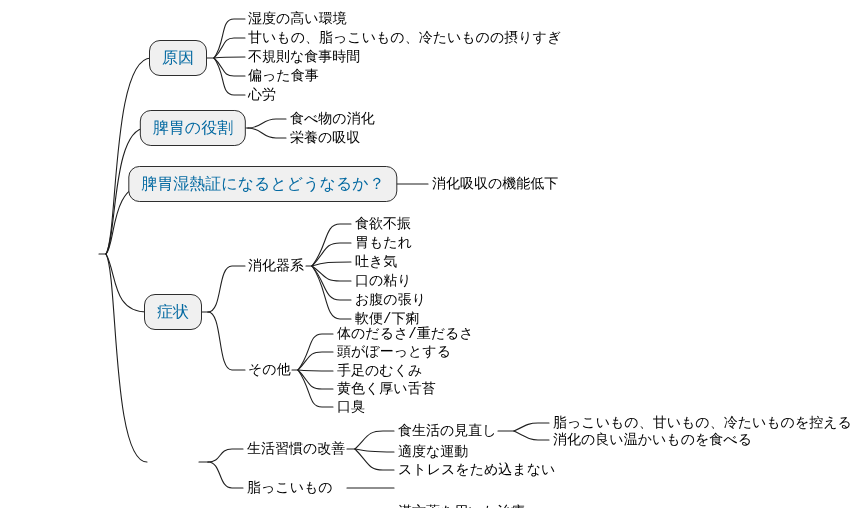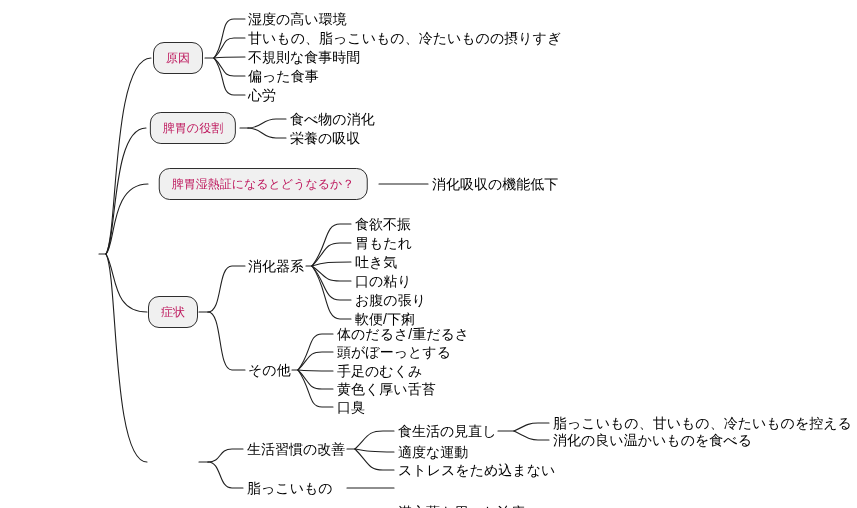--- a/index.html
+++ b/index.html
@@ -12,33 +12,34 @@
   }
   #edges{position:absolute;left:0;top:0;width:857px;height:508px;}
   #edges path{fill:none;stroke:#1f1f1f;stroke-width:1.1;stroke-linecap:round;}
   .bn{
     position:absolute;
     transform:translate(-50%,-50%);
     background:#f0f0f0;
     border:1.3px solid #2e2e2e;
     border-radius:11px;
     padding:9px 12px;
-    font-size:12px;line-height:1;
-    color:#be185d;
+    font-size:16px;line-height:1;
+    color:#0369a1;
     white-space:nowrap;
     box-sizing:border-box;
     z-index:2;
   }
   .tn{
     position:absolute;
     transform:translateY(-50%);
     font-size:14px;line-height:1.2;
     color:#000;
     white-space:nowrap;
     z-index:2;
+    font-family:Liberation Mono, monospace;
   }
 </style>
 </head>
 <body>
 
 <div id="stage">
 
   <svg id="edges" viewBox="0 0 857 508" xmlns="http://www.w3.org/2000/svg">
 
     <path d="M99,254 h7"></path>

